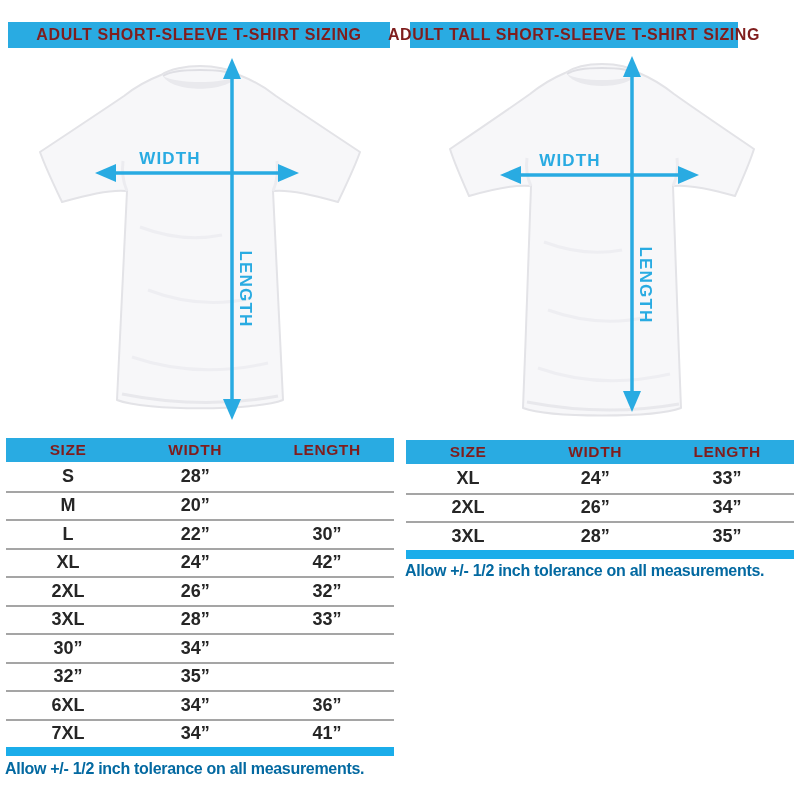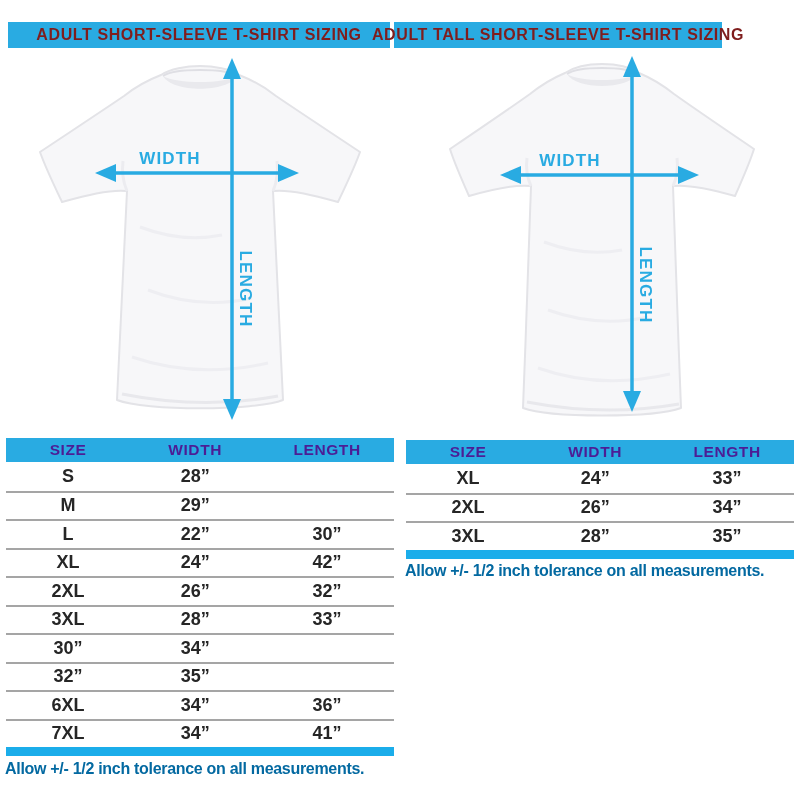--- a/index.html
+++ b/index.html
@@ -11,21 +11,21 @@
   *{box-sizing:border-box;margin:0;padding:0;}
   html,body{width:800px;height:800px;background:#ffffff;overflow:hidden;}
   body{font-family:"Liberation Sans", sans-serif;position:relative;}
 
   .banner{
     position:absolute;height:26px;background:var(--accent);
     color:#7f1d1d;font-weight:bold;font-size:16px;letter-spacing:.6px;
     display:flex;align-items:center;justify-content:center;white-space:nowrap;
   }
   #banner-left{left:8px;top:22px;width:382px;}
-  #banner-right{left:394px;top:22px;width:328px;}
+  #banner-right{left:410px;top:22px;width:328px;}
 
   .shirt-svg{position:absolute;}
   #shirt-left{left:10px;top:52px;}
   #shirt-right{left:412px;top:52px;}
 
   .measure-label{
     position:absolute;color:var(--accent);font-weight:bold;font-size:17px;
     letter-spacing:1.2px;white-space:nowrap;
   }
   #width-label-left{left:128px;top:149px;width:84px;text-align:center;}
@@ -35,21 +35,21 @@
   #length-label-right{left:645px;top:285px;}
 
   .size-table{position:absolute;width:388px;}
   #table-left{left:6px;top:438px;}
   #table-right{left:406px;top:440px;}
   .thead{
     height:24px;background:var(--accent);display:grid;
     grid-template-columns:32% 33.5% 34.5%;align-items:center;
   }
   .thead .th{
-    color:#4c1d95;font-weight:bold;font-size:15.5px;letter-spacing:.6px;text-align:center;
+    color:#7f1d1d;font-weight:bold;font-size:15.5px;letter-spacing:.6px;text-align:center;
   }
   .tbody .tr{
     height:28.5px;display:grid;grid-template-columns:32% 33.5% 34.5%;align-items:center;
   }
   .tbody .tr + .tr{border-top:2px solid var(--row-line);}
   .tbody .td{
     color:var(--text-dark);font-weight:bold;font-size:18px;text-align:center;
   }
   .endbar{height:9px;background:var(--bar);}
 
@@ -98,21 +98,21 @@
       <div class="th">WIDTH</div>
       <div class="th">LENGTH</div>
     </div>
   <div class="tbody">
       <div class="tr">
         <div class="td">S</div>
         <div class="td">28”</div>
       </div>
       <div class="tr">
         <div class="td">M</div>
-        <div class="td">29”</div>
+        <div class="td">20”</div>
       </div>
       <div class="tr">
         <div class="td">L</div>
         <div class="td">22”</div>
         <div class="td">30”</div>
       </div>
       <div class="tr">
         <div class="td">XL</div>
         <div class="td">24”</div>
         <div class="td">42”</div>

